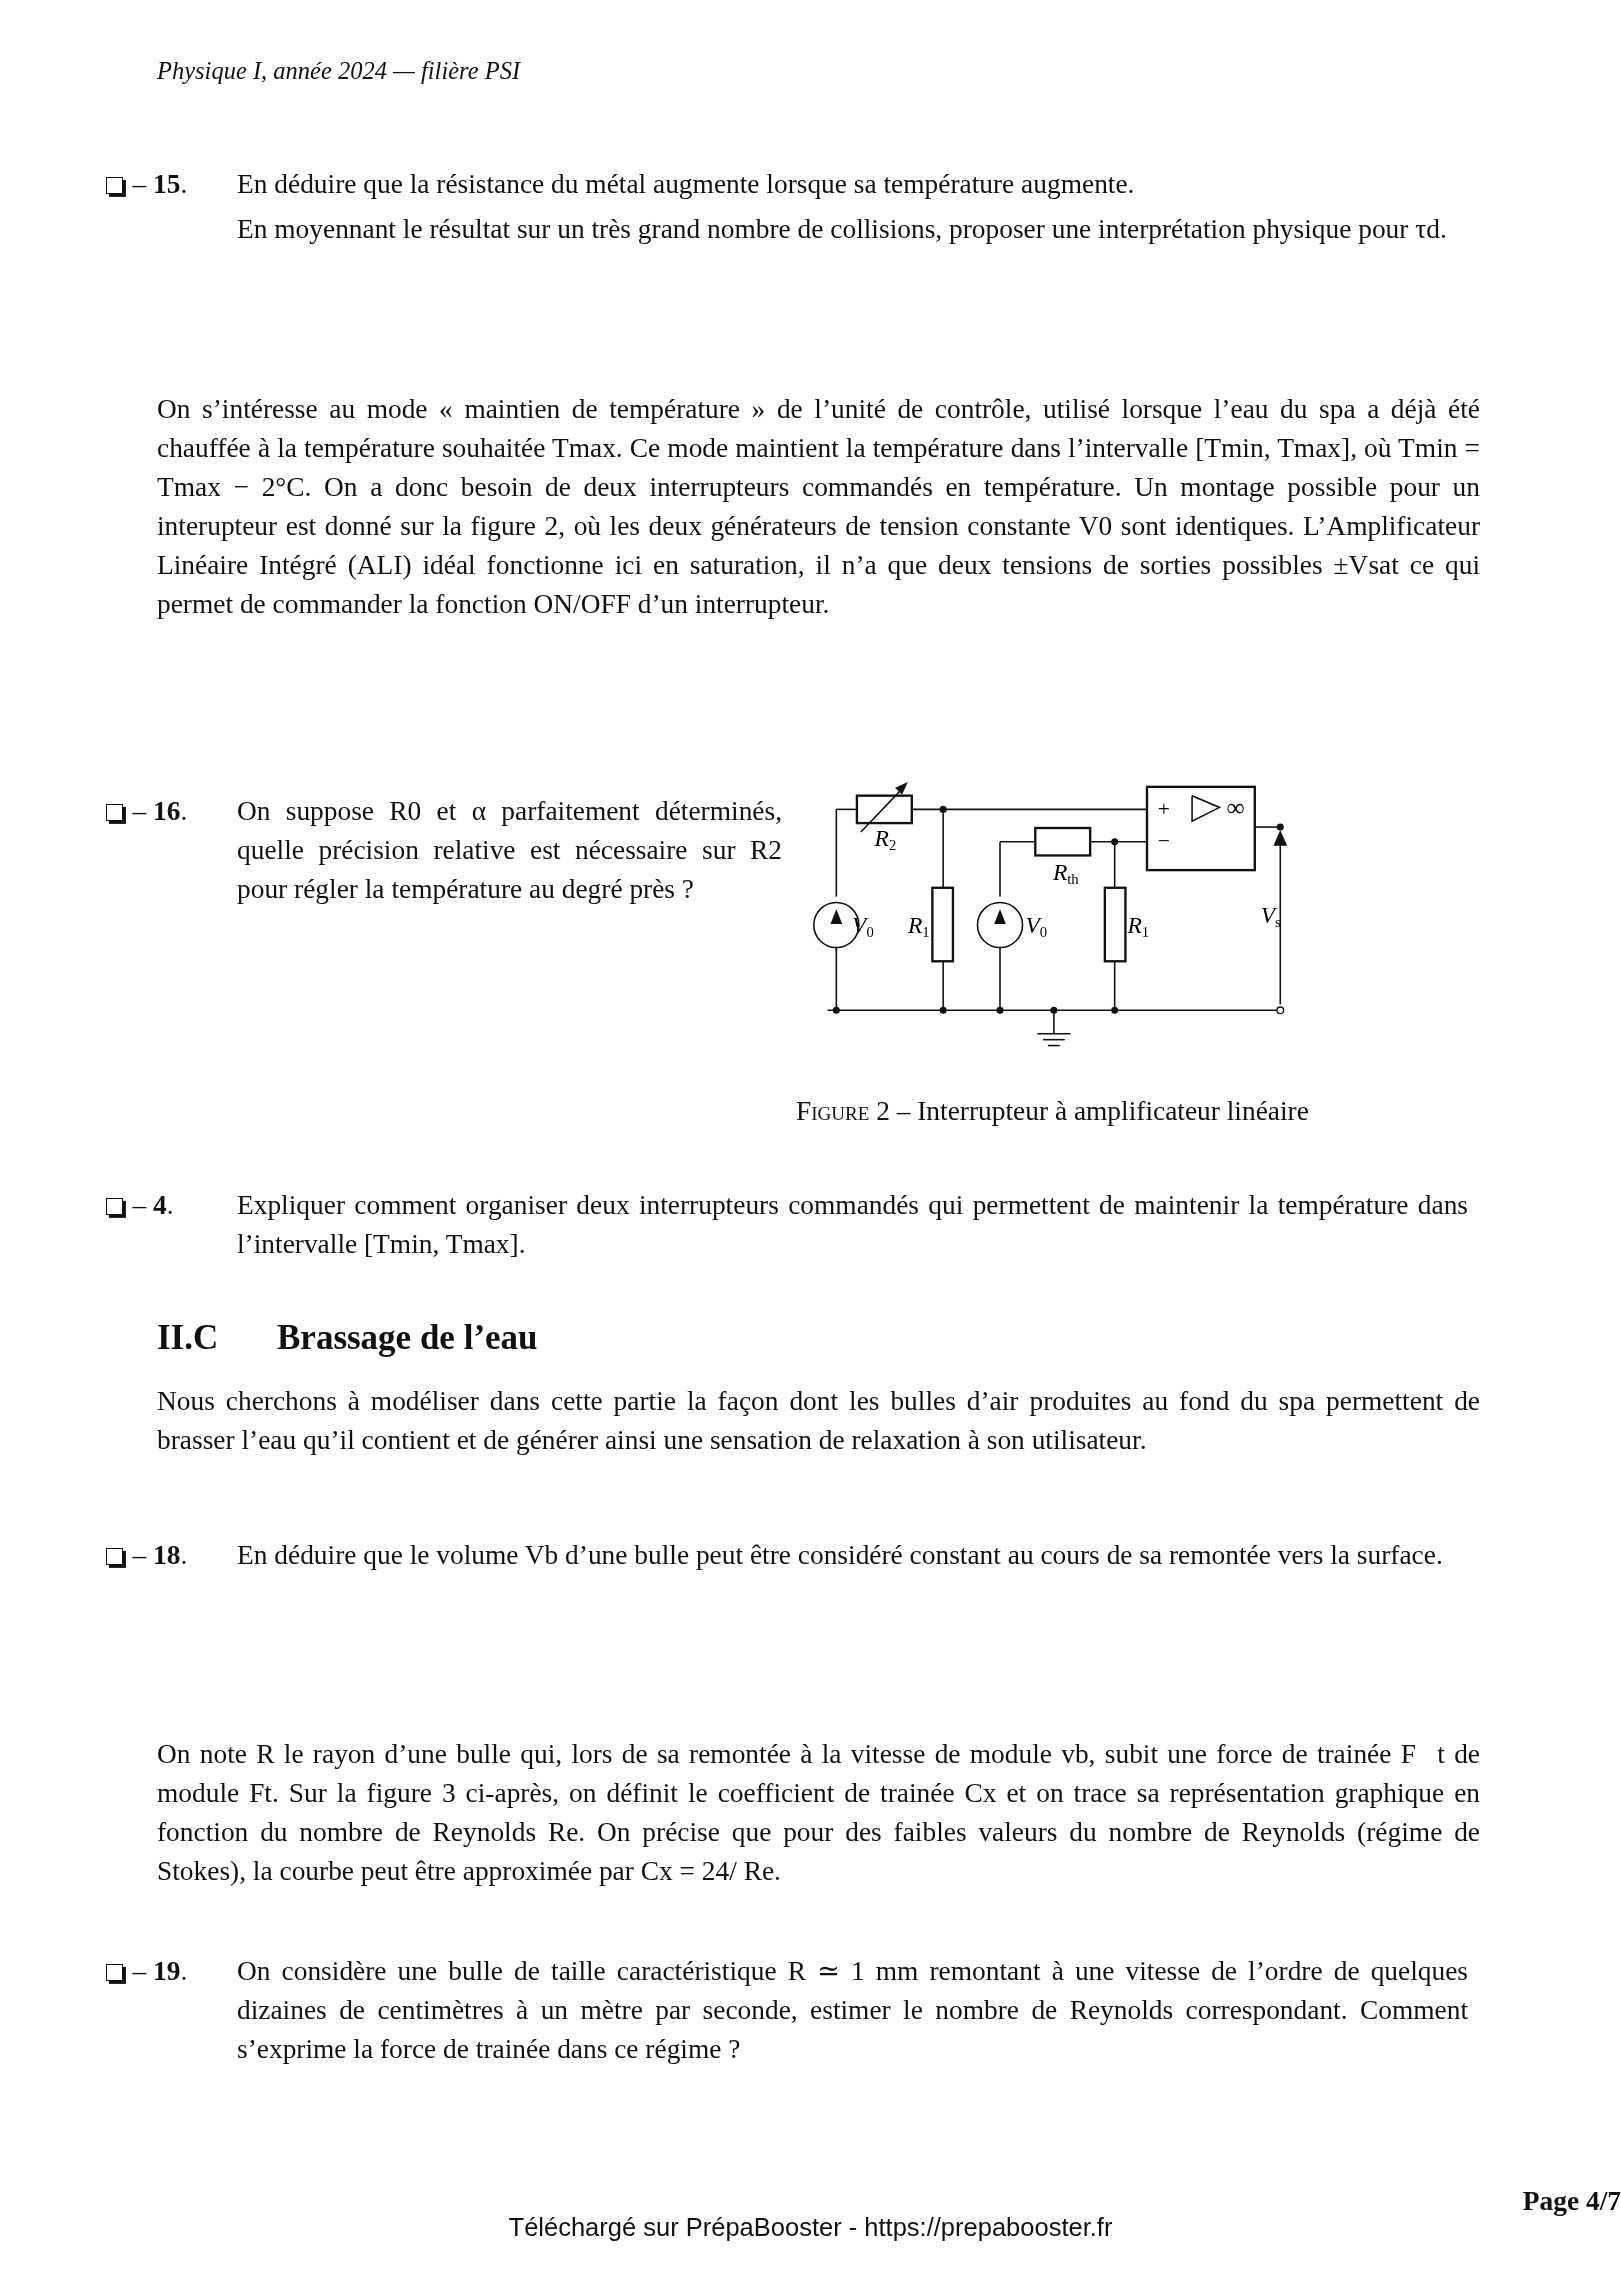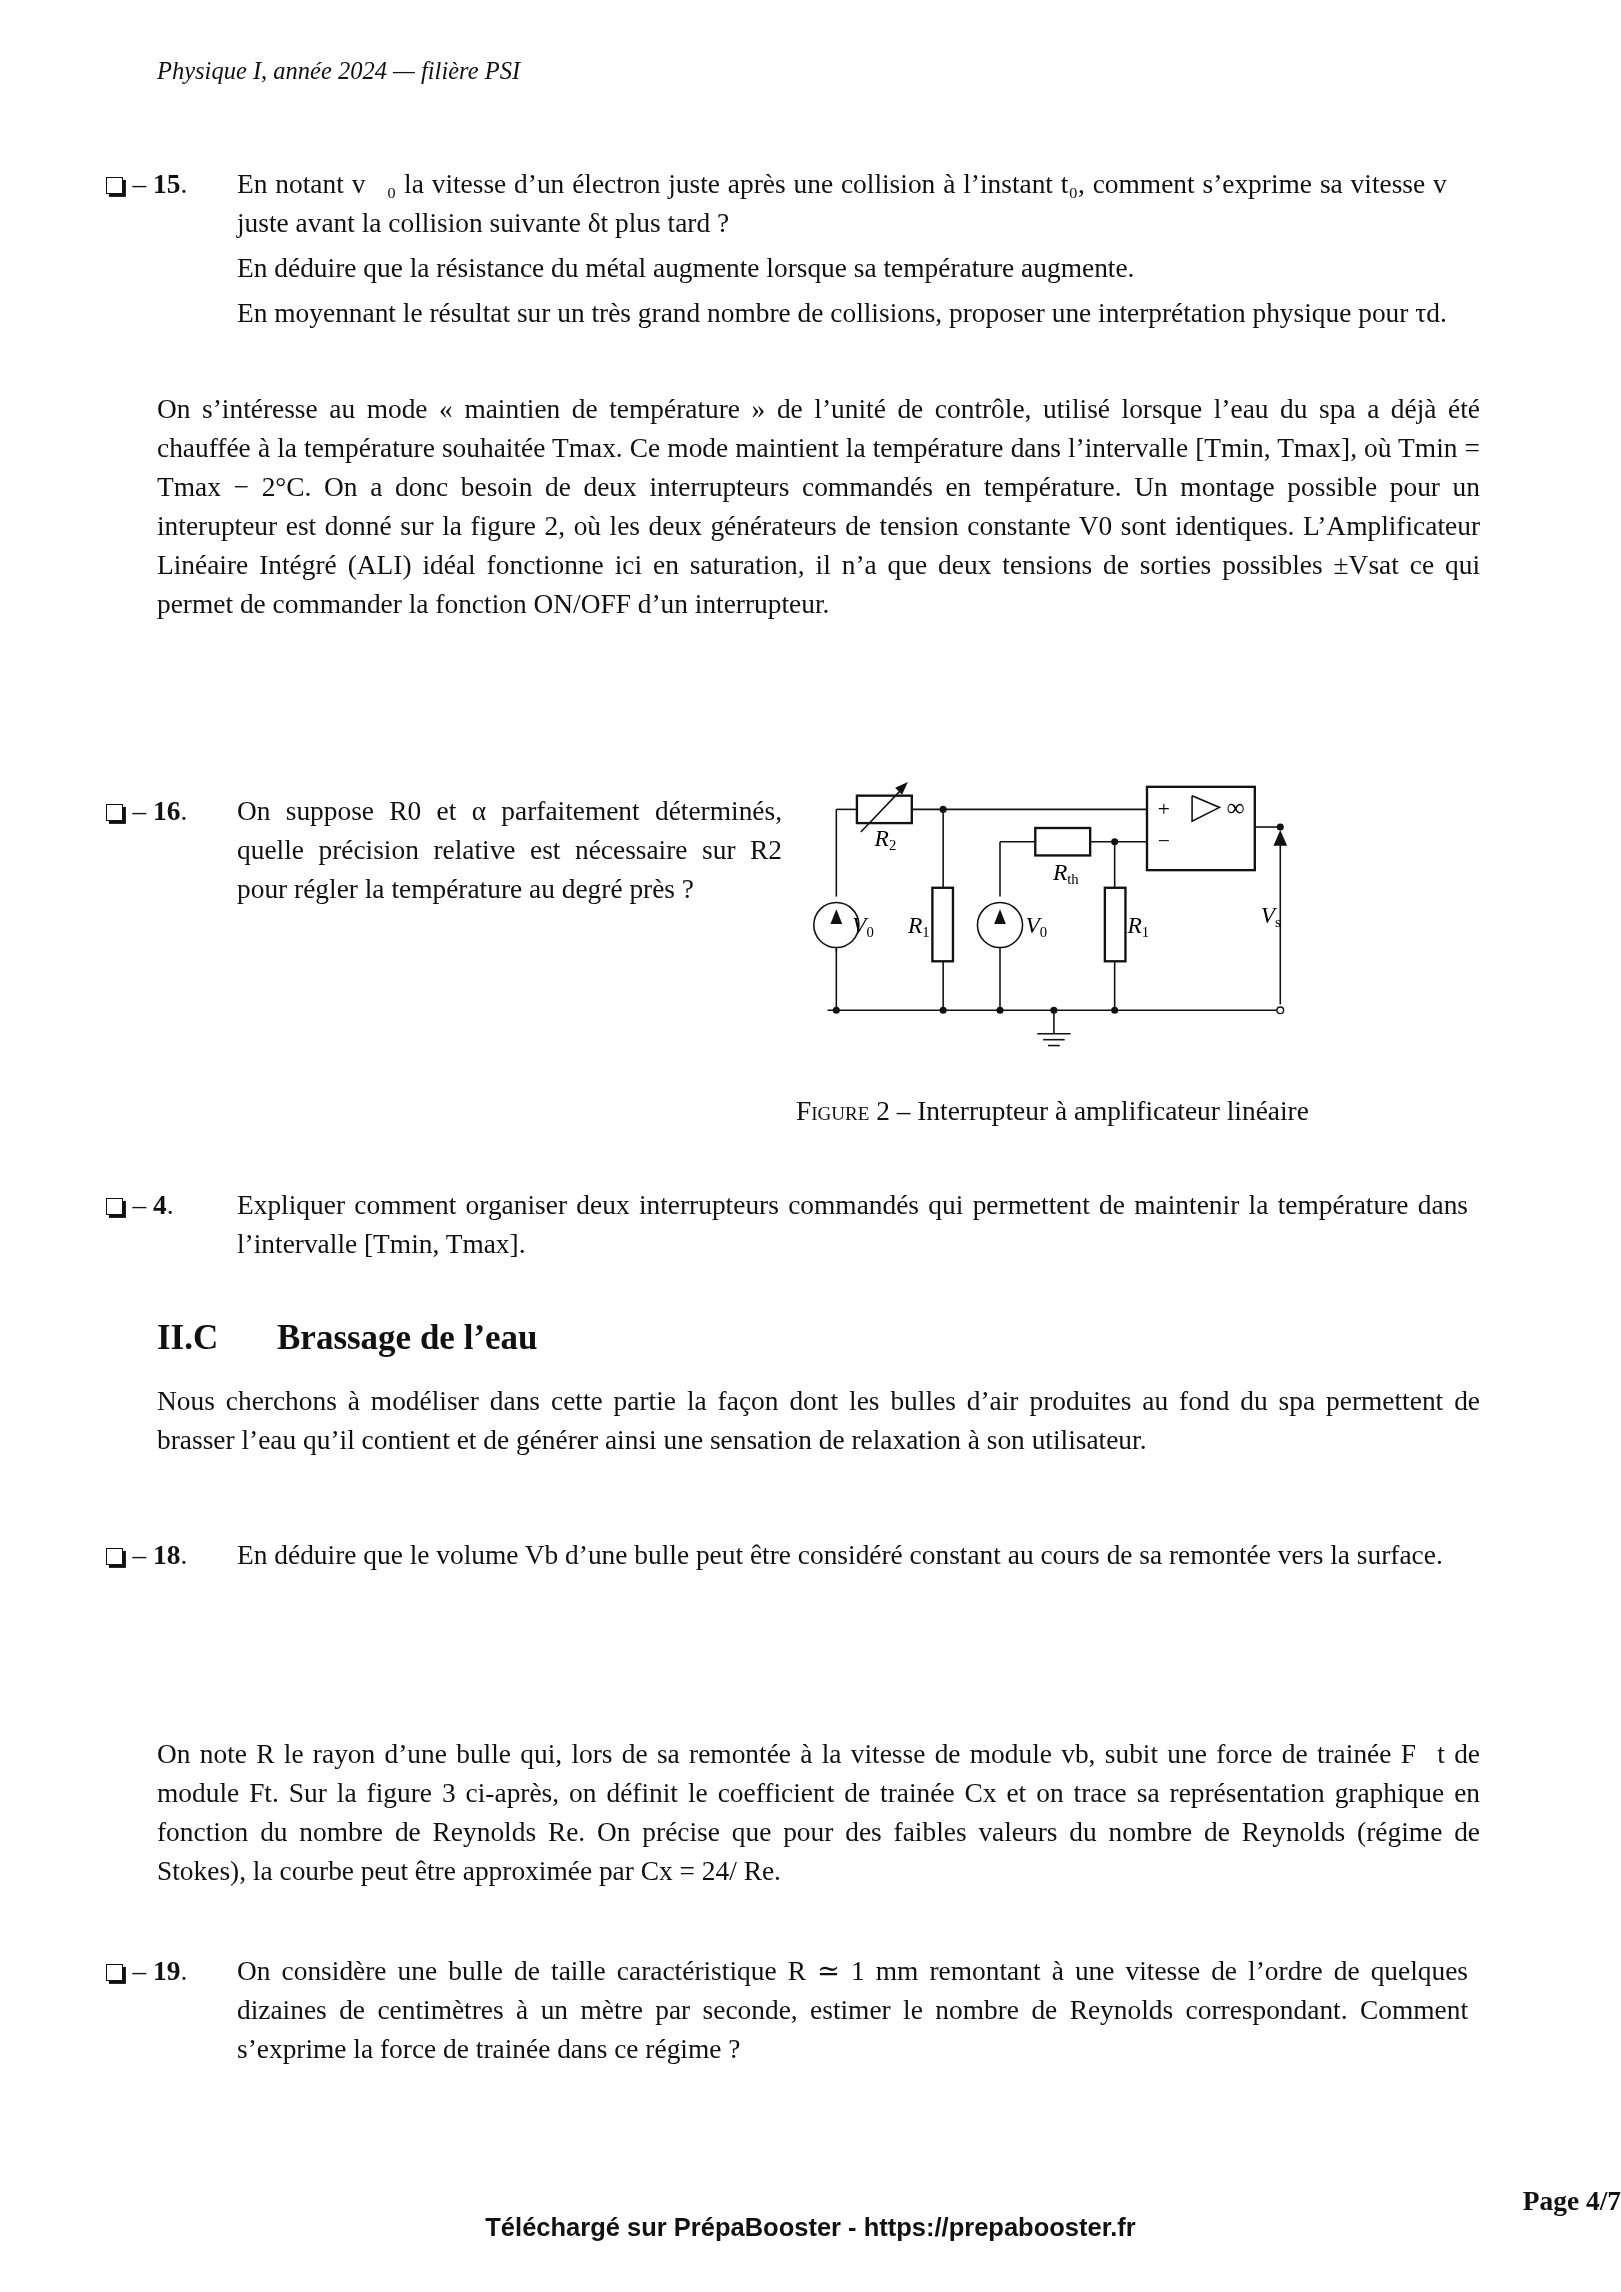--- a/index.html
+++ b/index.html
@@ -11,32 +11,31 @@
   .qbox { display: inline-block; width: 14.7px; height: 14.7px; border: 1.5px solid #111; box-shadow: 2.9px 2.9px 0 #111; margin-right: 9.8px; vertical-align: -1px; background: #fff; }
   .q .body { margin-left: 131px; text-align: justify; }
   .q .body p { margin: 0 0 5.9px 0; }
   .para { position: absolute; left: 157px; width: 1323px; font-size: 27.4px; line-height: 39px; text-align: justify; }
   .para p { margin: 0; }
   .section { position: absolute; left: 157px; top: 1318px; font-size: 35px; font-weight: bold; }
   .section .snum { display: inline-block; width: 120px; }
   .caption { position: absolute; left: 796px; top: 1096px; font-size: 27.4px; }
   .caption .sc { font-variant: small-caps; }
   .footer-page { position: absolute; left: 0; width: 1621px; top: 2186px; text-align: right; font-size: 27.4px; font-weight: bold; }
-  .footer-dl { position: absolute; left: 0; width: 1621px; top: 2213px; text-align: center; font-size: 25.5px; font-family: "Liberation Sans", "DejaVu Sans", sans-serif; font-weight: bold; }
+  .footer-dl { position: absolute; left: 0; width: 1621px; top: 2213px; text-align: center; font-size: 25.5px; font-family: "Liberation Sans", "DejaVu Sans", sans-serif; }
   svg text { font-family: "Liberation Serif", "DejaVu Serif", serif; }
 </style>
 </head>
 <body>
 
 <div class="header">Physique I, année 2024 — filière PSI</div>
 
 <div class="q" style="top:165px; width:1362px;">
   <span class="num"><span class="qbox"></span>– <b>15</b>.</span>
   <div class="body">
-    <p>En notant v⃗₀ la vitesse d’un électron juste après une collision à l’instant t₀, comment s’exprime sa vitesse v⃗ juste avant la collision suivante δt plus tard ?</p>
     <p>En déduire que la résistance du métal augmente lorsque sa température augmente.</p>
     <p>En moyennant le résultat sur un très grand nombre de collisions, proposer une interprétation physique pour τd.</p>
   </div>
 </div>
 
 <div class="para" style="top:390px;">
   <p>On s’intéresse au mode « maintien de température » de l’unité de contrôle, utilisé lorsque l’eau du spa a déjà été chauffée à la température souhaitée Tmax. Ce mode maintient la température dans l’intervalle [Tmin, Tmax], où Tmin = Tmax − 2°C. On a donc besoin de deux interrupteurs commandés en température. Un montage possible pour un interupteur est donné sur la figure 2, où les deux générateurs de tension constante V0 sont identiques. L’Amplificateur Linéaire Intégré (ALI) idéal fonctionne ici en saturation, il n’a que deux tensions de sorties possibles ±Vsat ce qui permet de commander la fonction ON/OFF d’un interrupteur.</p>
 </div>
 
 <div class="q" style="top:792px; width:676px;">

